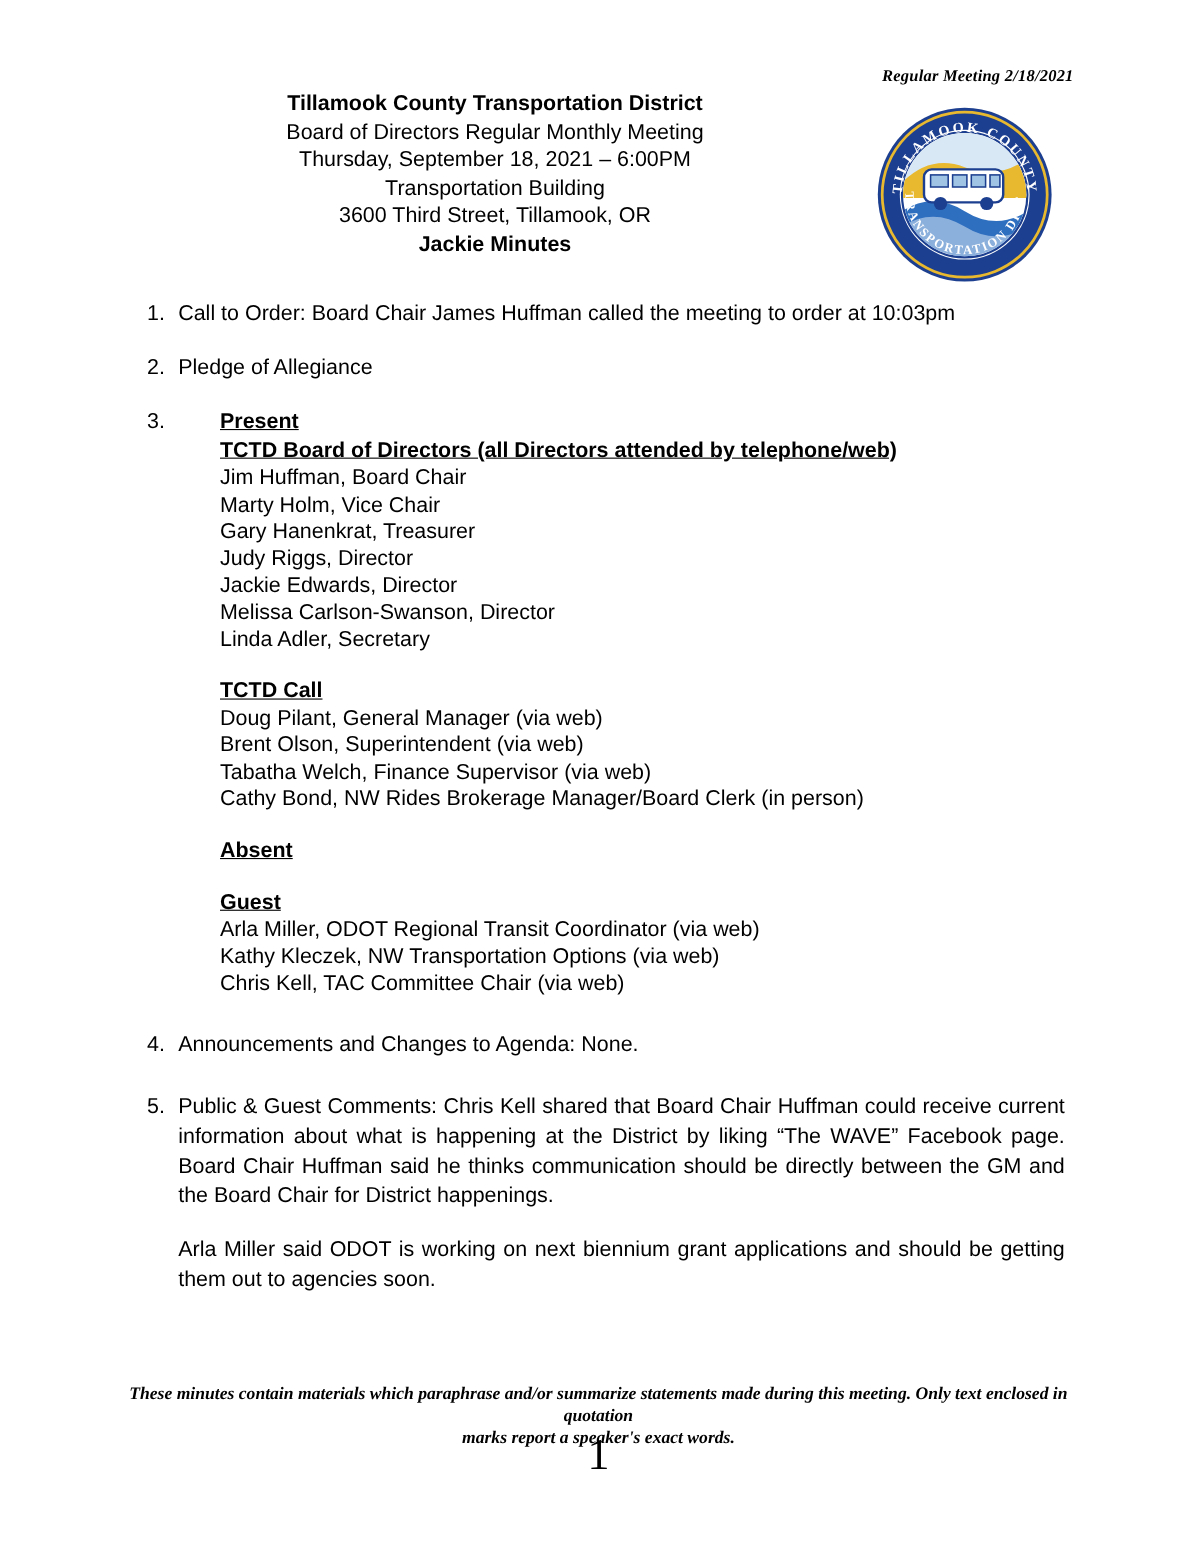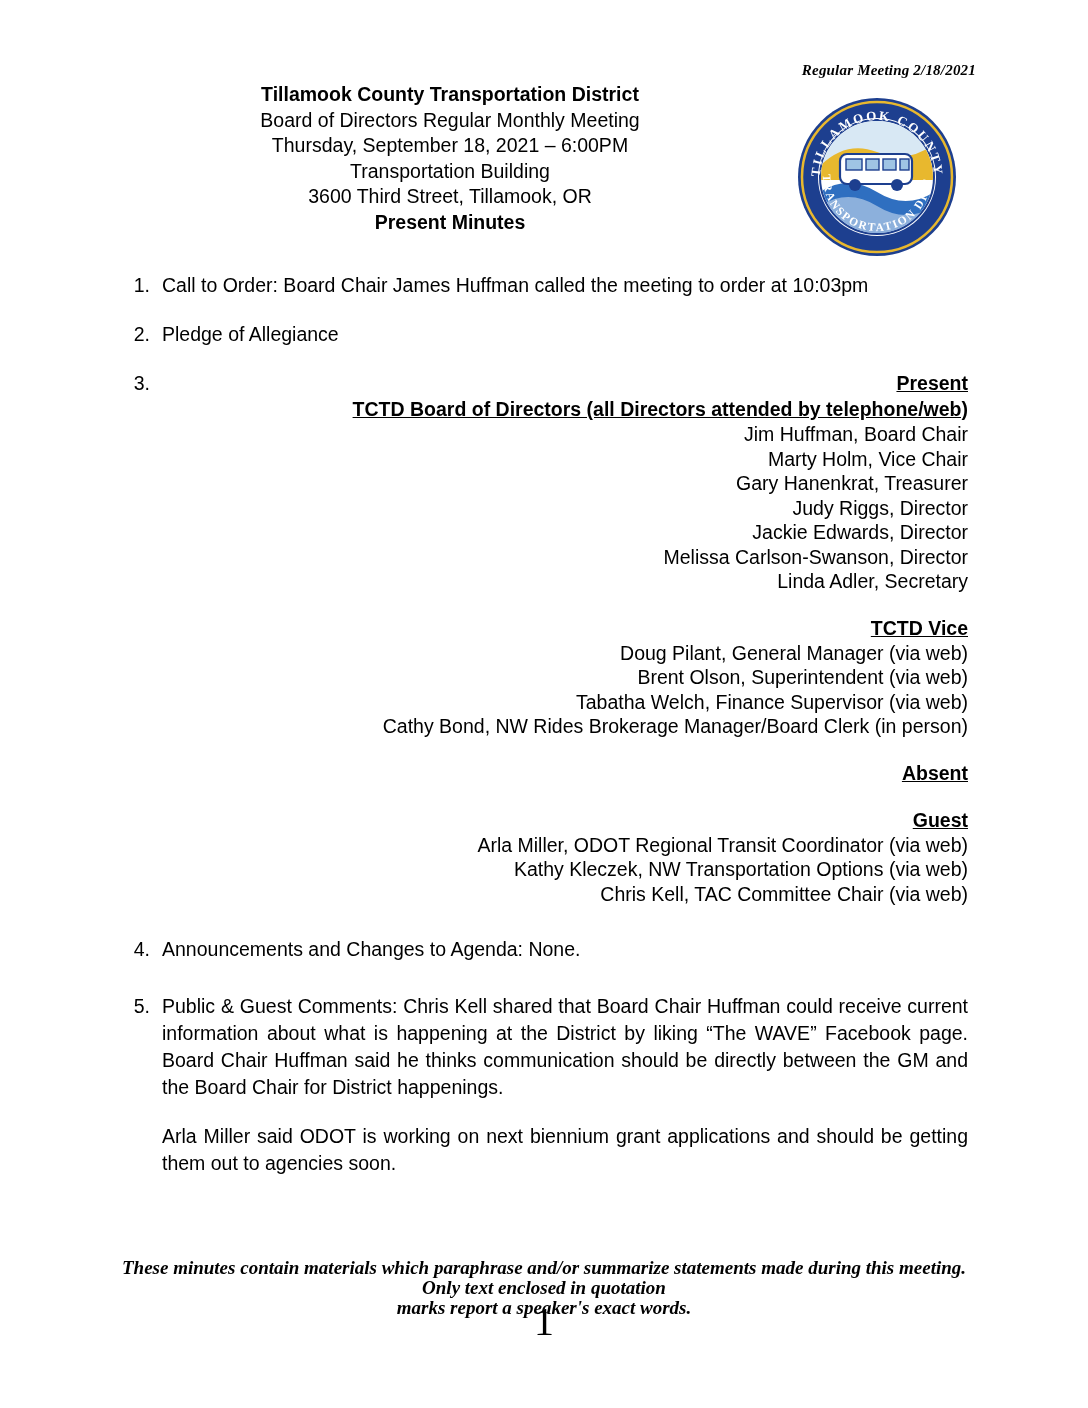--- a/index.html
+++ b/index.html
@@ -88,21 +88,20 @@
     margin: 0 0 0 0;
   }
   .item-body p + p {
     margin-top: 22px;
   }
 
   
   .rollcall {
     margin-left: 76px;
     margin-top: 2px;
-    text-align: right;
   }
   .rollcall .grp-head {
     font-weight: bold;
     text-decoration: underline;
     font-size: 19.5px;
     line-height: 26px;
   }
   .rollcall .name {
     font-size: 19.5px;
     line-height: 24.5px;
@@ -115,21 +114,21 @@
   
   .footer-note {
     position: absolute;
     left: 0;
     right: 0;
     top: 1258px;
     text-align: center;
     font-family: "Liberation Serif", serif;
     font-style: italic;
     font-weight: bold;
-    font-size: 19px;
+    font-size: 16px;
     line-height: 20px;
   }
   .footer-note div { padding: 0 110px; }
   .page-number {
     position: absolute;
     left: 0;
     right: 0;
     top: 1298px;
     text-align: center;
     font-family: "Liberation Serif", serif;
@@ -143,21 +142,21 @@
 <div class="page">
 
   <div class="header-meta">Regular Meeting 2/18/2021</div>
 
   <div class="header-block">
     <div class="header-line bold">Tillamook County Transportation District</div>
     <div class="header-line">Board of Directors Regular Monthly Meeting</div>
     <div class="header-line">Thursday, September 18, 2021 – 6:00PM</div>
     <div class="header-line">Transportation Building</div>
     <div class="header-line">3600 Third Street, Tillamook, OR</div>
-    <div class="header-line bold">Present Minutes</div>
+    <div class="header-line bold">Jackie Minutes</div>
   </div>
 
   <div class="logo">
     <svg width="162" height="162" viewBox="0 0 162 162" xmlns="http://www.w3.org/2000/svg">
       <defs>
         <path id="arcTop" d="M 24,81 A 57,57 0 0 1 138,81" fill="none"></path>
         <path id="arcBottom" d="M 27,81 A 54,54 0 0 0 135,81" fill="none"></path>
       </defs>
       <circle cx="81" cy="81" r="79" fill="#1d3f8f"></circle>
       <circle cx="81" cy="81" r="75" fill="none" stroke="#e8b82e" stroke-width="2.5"></circle>
@@ -213,21 +212,21 @@
         <div class="name">Jim Huffman, Board Chair</div>
         <div class="name">Marty Holm, Vice Chair</div>
         <div class="name">Gary Hanenkrat, Treasurer</div>
         <div class="name">Judy Riggs, Director</div>
         <div class="name">Jackie Edwards, Director</div>
         <div class="name">Melissa Carlson-Swanson, Director</div>
         <div class="name">Linda Adler, Secretary</div>
 
         <div class="spacer"></div>
 
-        <div class="grp-head">TCTD Vice</div>
+        <div class="grp-head">TCTD Call</div>
         <div class="name">Doug Pilant, General Manager (via web)</div>
         <div class="name">Brent Olson, Superintendent (via web)</div>
         <div class="name">Tabatha Welch, Finance Supervisor (via web)</div>
         <div class="name">Cathy Bond, NW Rides Brokerage Manager/Board Clerk (in person)</div>
 
         <div class="spacer"></div>
 
         <div class="grp-head">Absent</div>
 
         <div class="spacer"></div>

